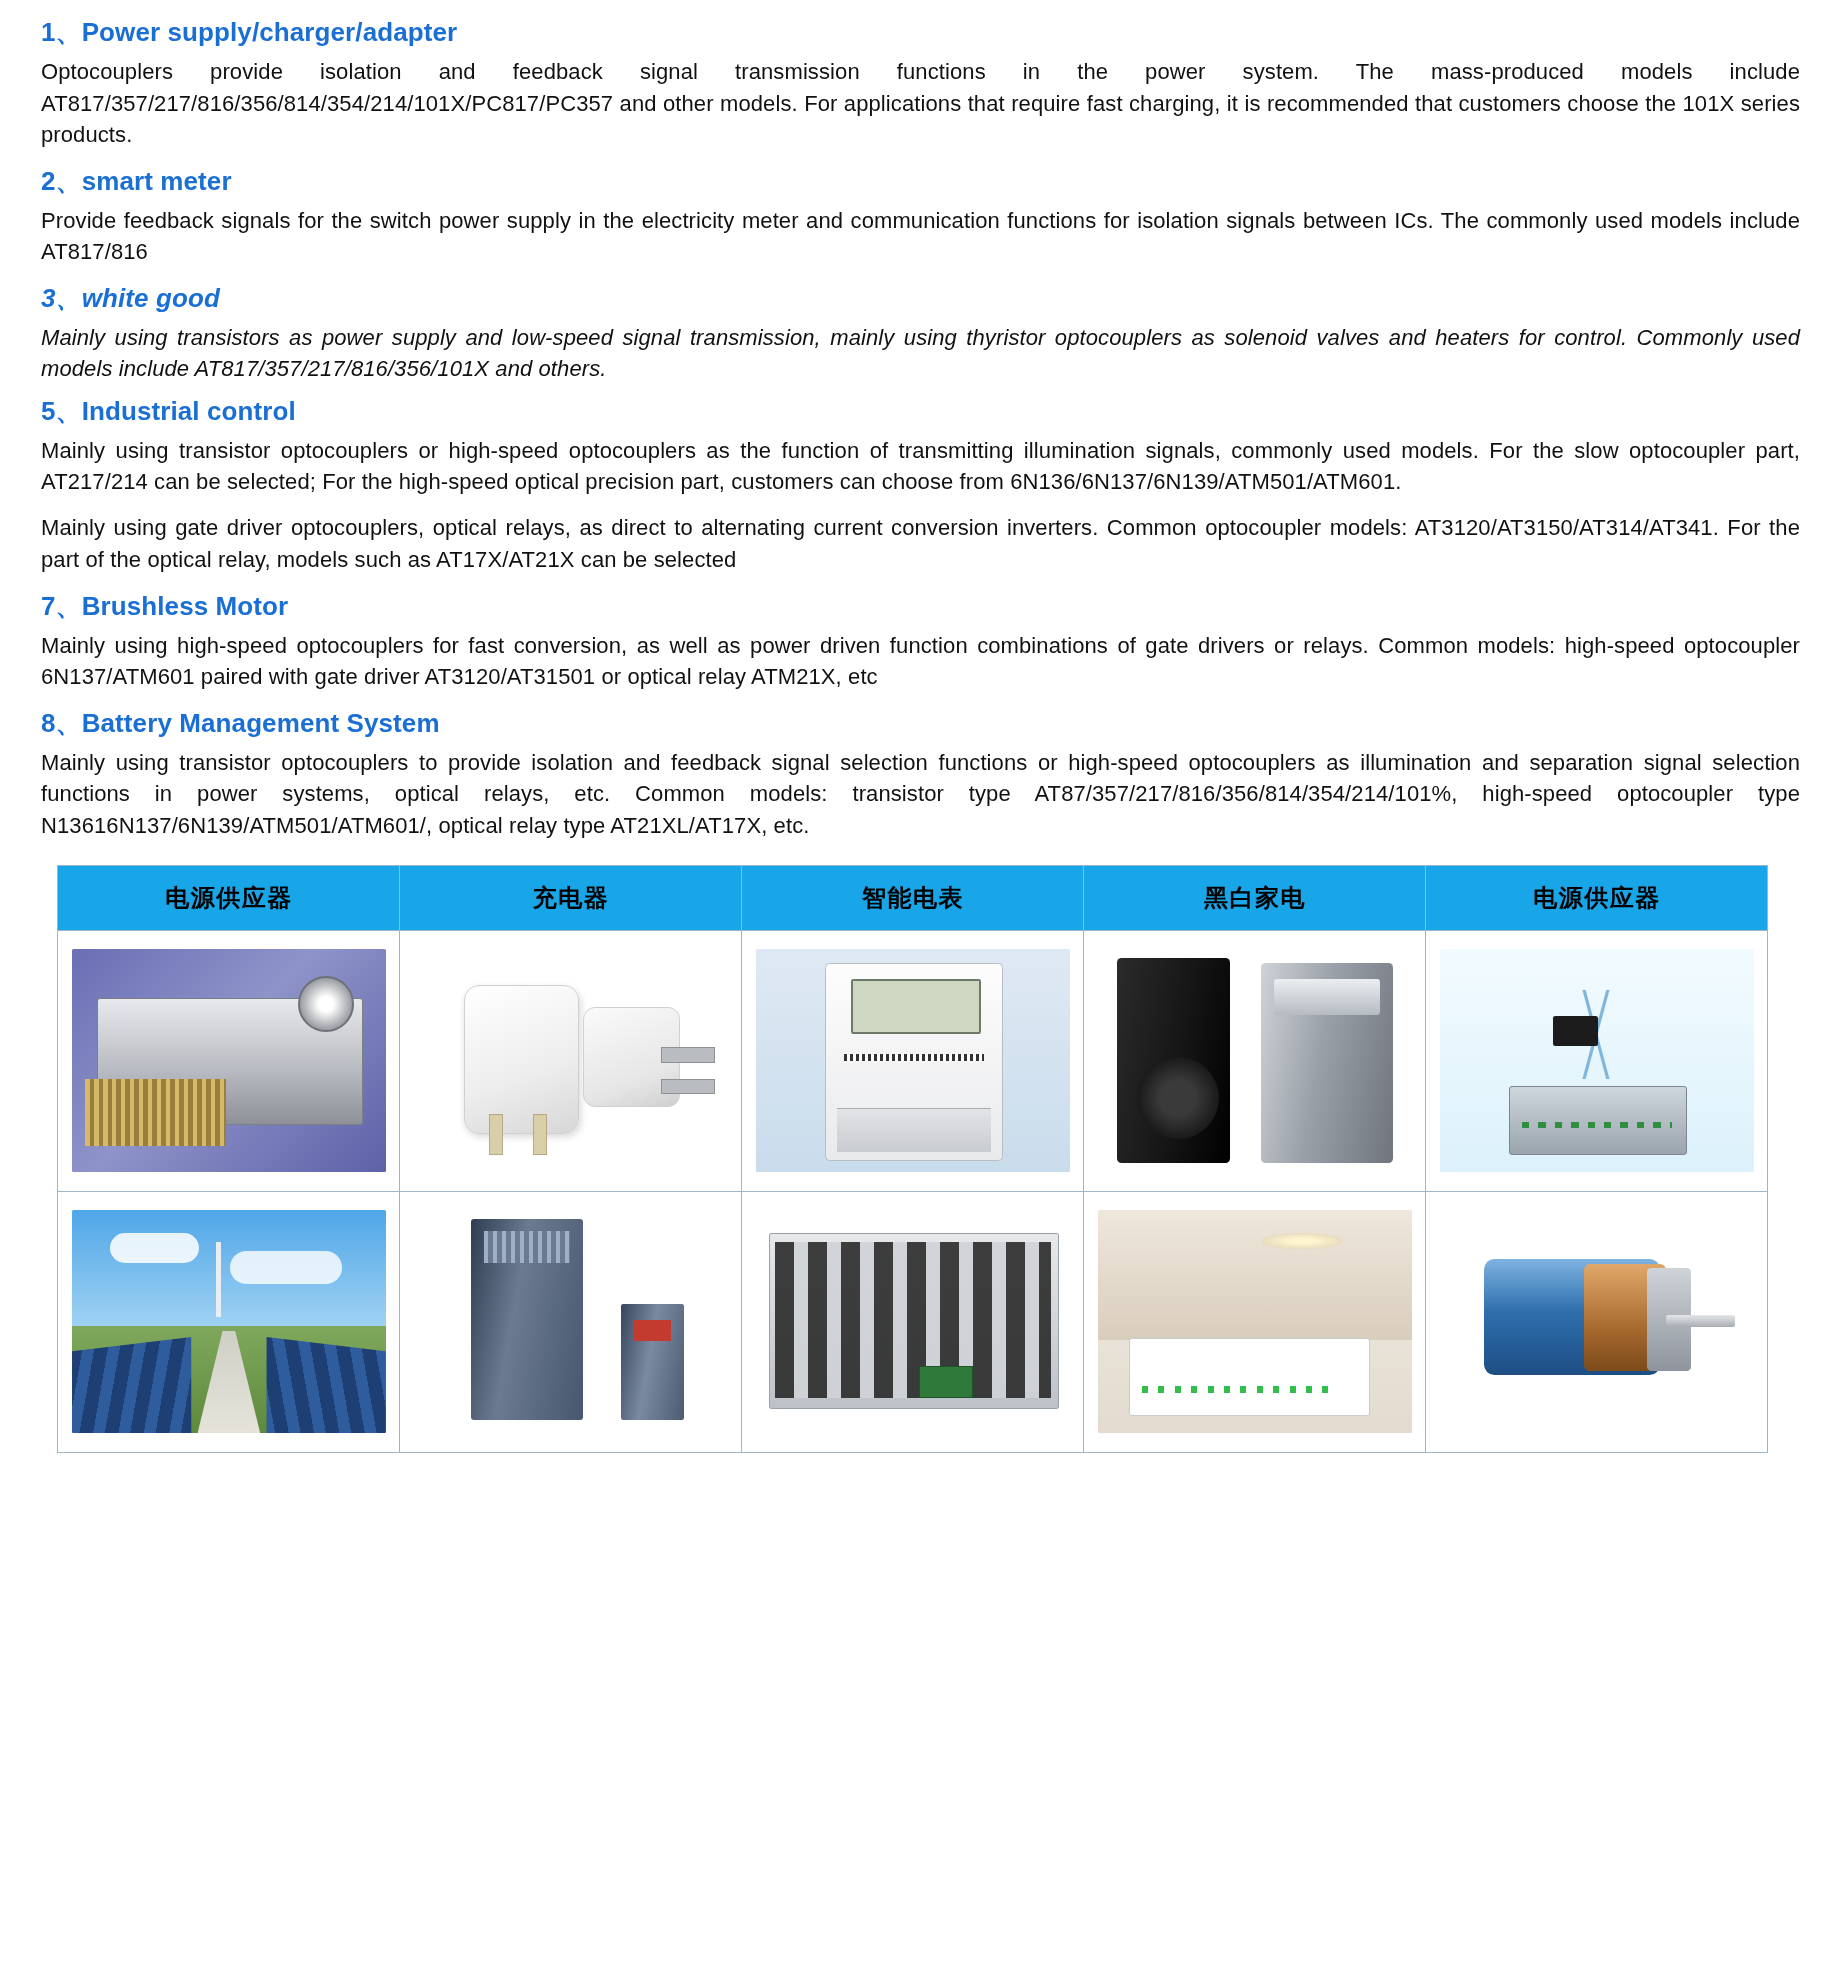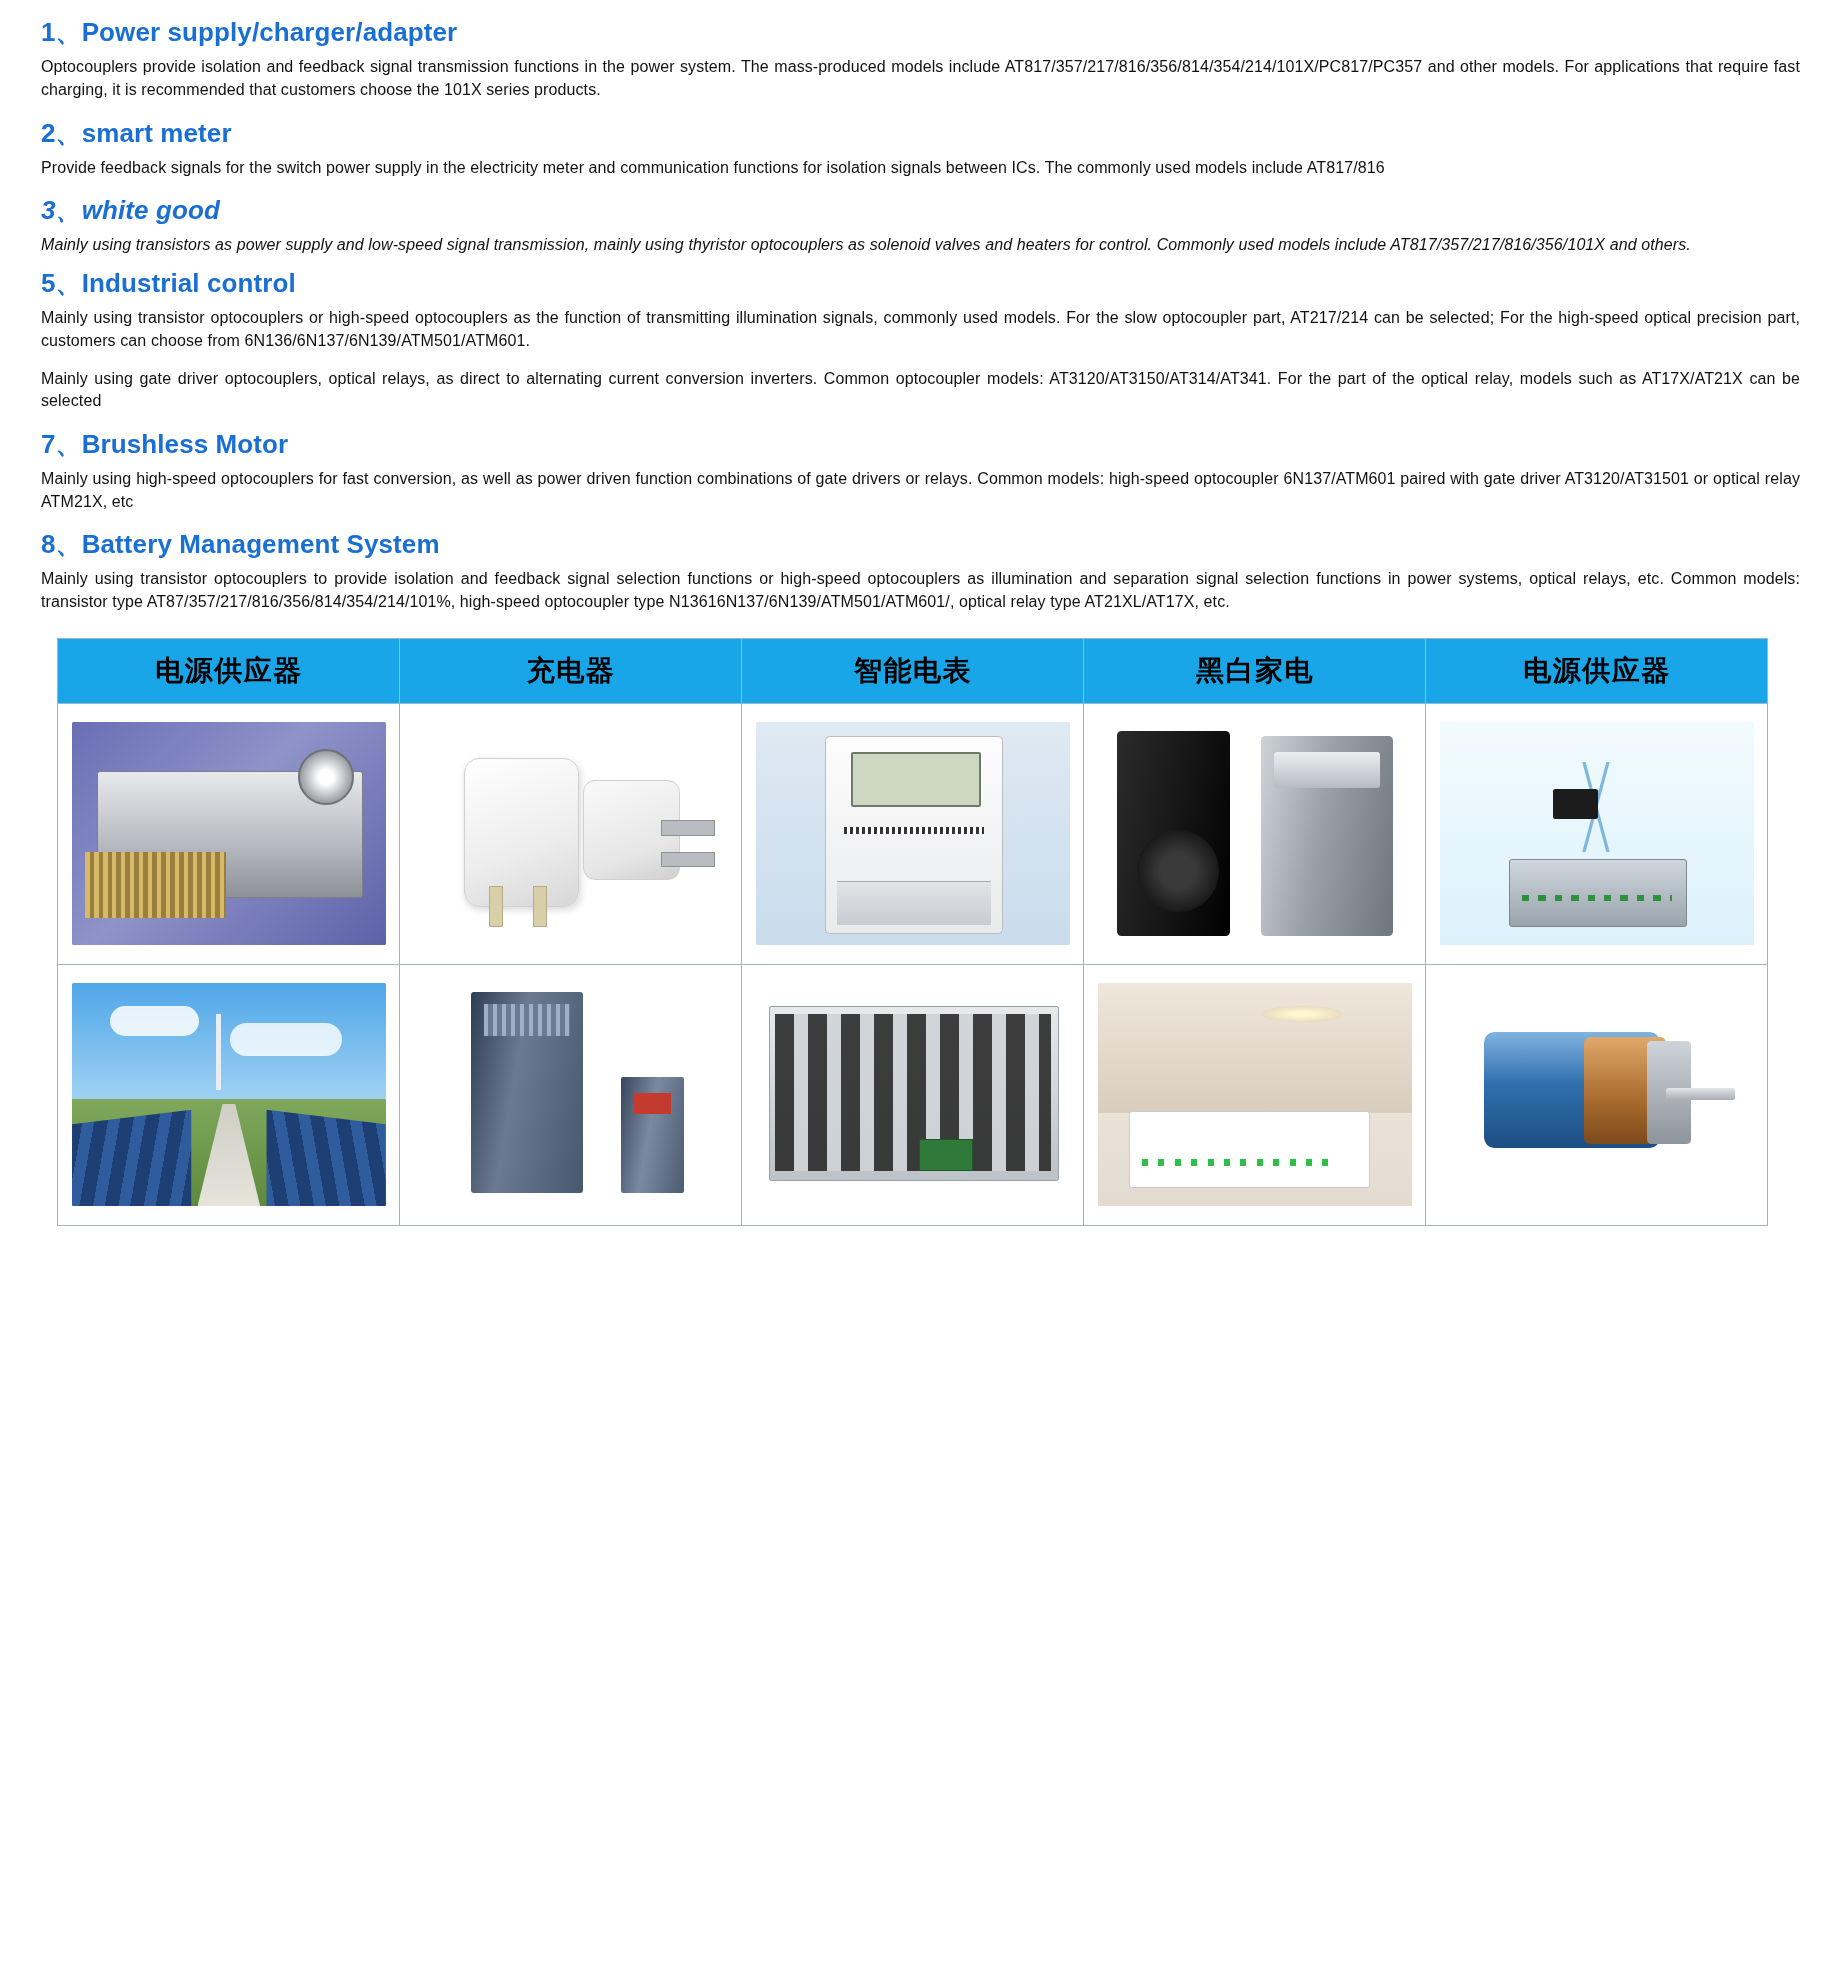--- a/index.html
+++ b/index.html
@@ -26,21 +26,21 @@
   }
   .sec-title {
     color: #1a6fd4;
     font-weight: bold;
     font-size: 26px;
     line-height: 1.25;
     margin: 0 0 7.4px 0;
     letter-spacing: 0.1px;
   }
   .sec-body {
-    font-size: 16px;
+    font-size: 22px;
     line-height: 1.42;
     text-align: justify;
     margin: 0;
     color: #111111;
     letter-spacing: 0.1px;
   }
   .gap-sm { margin-bottom: 10.4px; font-style: italic; }
 
   
   .img-table {
@@ -55,21 +55,21 @@
     border: 1.5px solid #9fb6c9;
     padding: 0;
     vertical-align: middle;
     text-align: center;
   }
   .hdr td {
     background: #18a6e8;
     height: 64px;
     color: #000000;
     font-weight: bold;
-    font-size: 28px;
+    font-size: 24px;
     letter-spacing: 1.5px;
   }
   .cell {
     height: 260px;
     background: #ffffff;
     position: relative;
   }
   .photo {
     width: 92%;
     height: 223px;

